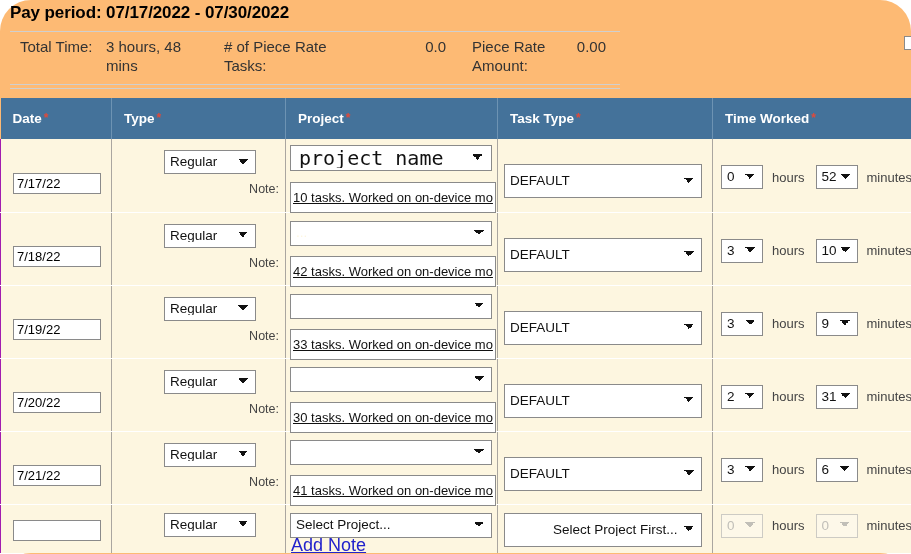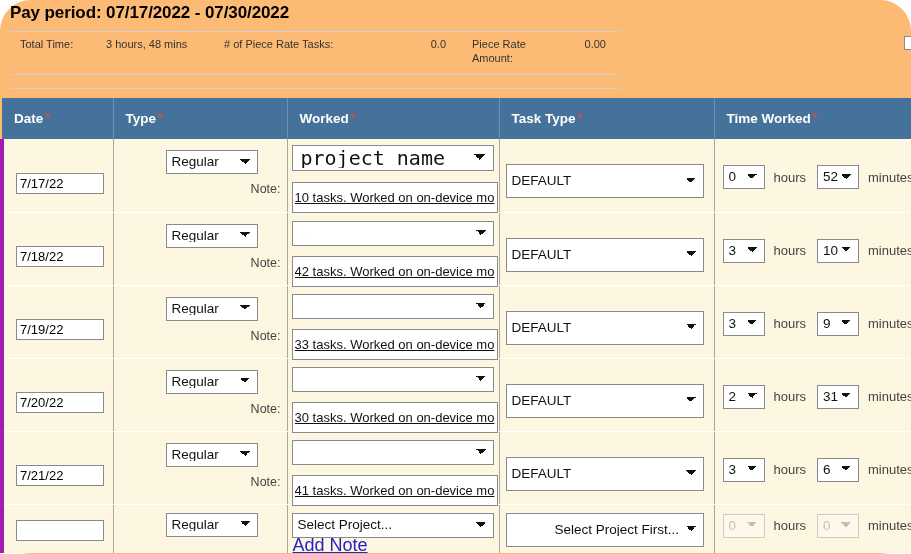--- a/index.html
+++ b/index.html
@@ -30,21 +30,21 @@
     width: 610px;
   }
   .summary-table {
     width: 610px;
     border-top: 1px solid #cfcfcf;
     border-bottom: 1px solid #cfcfcf;
     border-collapse: collapse;
   }
   .summary-table td {
     padding: 6px 4px 8px 4px;
-    font-size: 11px;
+    font-size: 15px;
     color: #333;
     vertical-align: top;
     line-height: 1.25;
   }
   .sum-label-1 { width: 92px; padding-left: 10px !important; }
   .sum-val-1 { width: 118px; }
   .sum-label-2 { width: 140px; }
   .sum-val-2 { width: 108px; text-align: right; padding-right: 22px !important; }
   .sum-label-3 { width: 96px; }
   .sum-val-3 { text-align: right; padding-right: 14px !important; }
@@ -97,21 +97,21 @@
   .ts-table tbody td {
     background: #fdf6e0;
     border-right: 1px solid #aaa6a0;
     border-bottom: 1px solid #ffffff;
     vertical-align: top;
     padding: 0;
     height: 73px;
   }
   .ts-table tbody td:last-child { border-right: none; }
   .ts-table tbody tr:last-child td { height: 49px; border-bottom: none; }
-  .ts-table tbody td.first-col { border-left: 4px solid #a21caf; }
+  .ts-table tbody td.first-col { border-left: 1px solid #a21caf; }
 
   
   .cell-date { position: relative; height: 100%; }
   .date-input {
     position: absolute;
     left: 12px; bottom: 18px;
     width: 88px; height: 21px;
     border: 1px solid #8a8a8a;
     background: #ffffff;
     font-family: "Liberation Sans", sans-serif;
@@ -266,21 +266,21 @@
       <col class="c-date">
         <col class="c-type">
         <col class="c-proj">
         <col class="c-task">
         <col class="c-time">
     </colgroup>
     <thead>
       <tr>
         <th><span>Date</span><span class="req">*</span></th>
         <th><span>Type</span><span class="req">*</span></th>
-        <th><span>Worked</span><span class="req">*</span></th>
+        <th><span>Project</span><span class="req">*</span></th>
         <th><span>Task Type</span><span class="req">*</span></th>
         <th><span>Time Worked</span><span class="req">*</span></th>
       </tr>
     </thead>
     <tbody>
 
       <tr>
         <td class="first-col">
           <div class="cell-date">
             <input class="date-input" type="text" value="7/17/22" style="">

